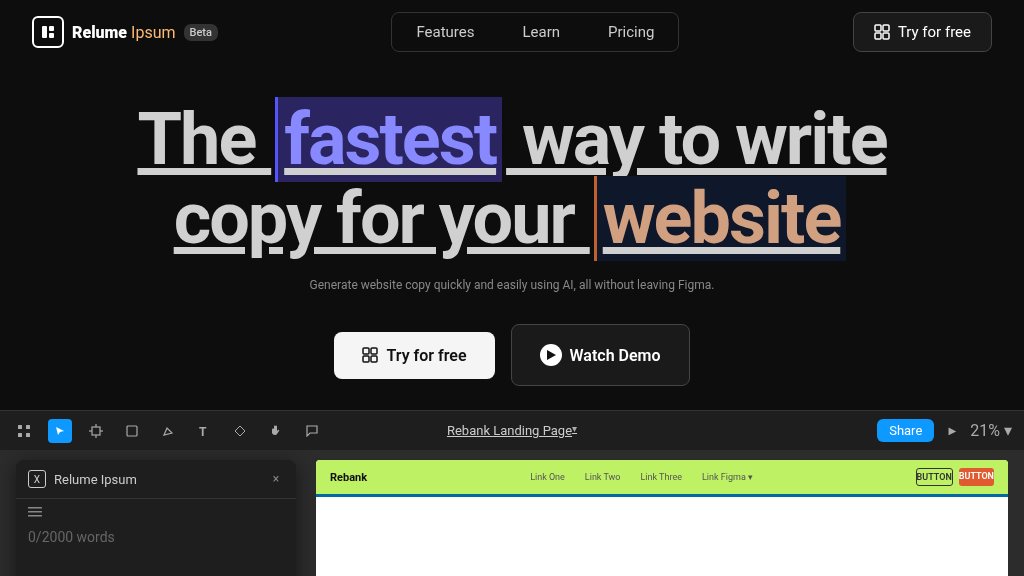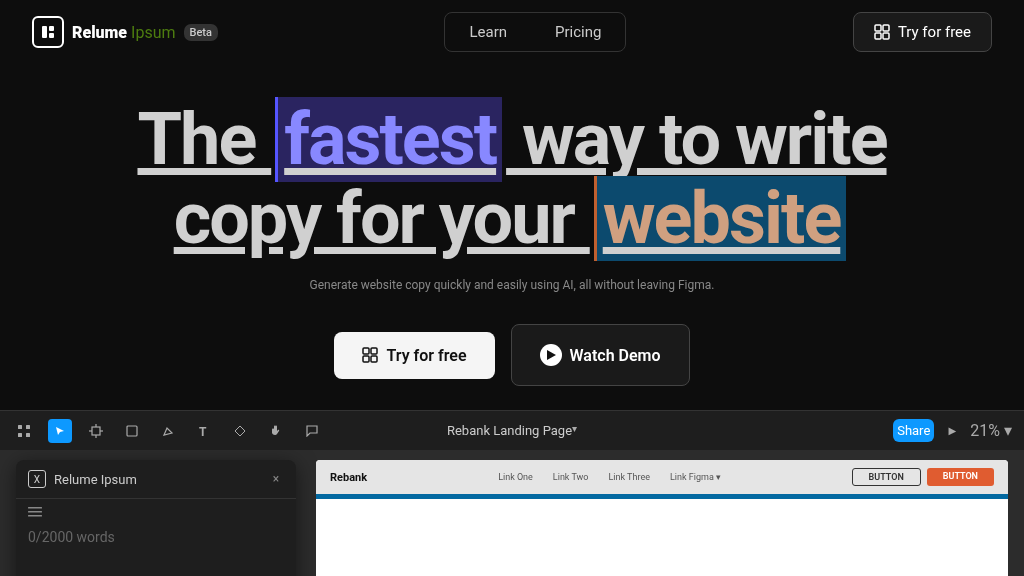--- a/index.html
+++ b/index.html
@@ -44,21 +44,21 @@
     }
 
     .logo-text {
       font-size: 16px;
       font-weight: 600;
       color: #fff;
     }
 
     .logo-text span {
       font-weight: 400;
-      color: #4d7c0f;
+      color: #fdba74;
     }
 
     .beta-badge {
       background: #333;
       color: #ccc;
       font-size: 11px;
       padding: 2px 6px;
       border-radius: 7px;
       font-weight: 500;
     }
@@ -123,21 +123,21 @@
 
     .fastest-highlight {
       background: #2a2460;
       color: #8888ff;
       padding: 0 6px;
       border-left: 3px solid #5555ff;
       margin: 0 4px;
     }
 
     .website-highlight {
-      background: #0c4a6e;
+      background: #0f172a;
       color: #d0a080;
       padding: 0 6px;
       border-left: 3px solid #c06030;
       margin: 0 4px;
     }
 
     .hero-sub {
       font-size: 12px;
       color: #888;
       margin-bottom: 32px;
@@ -228,36 +228,37 @@
       color: #fff;
     }
 
     .figma-title {
       position: absolute;
       left: 50%;
       transform: translateX(-50%);
       font-size: 13px;
       color: #ccc;
       display: flex;
+      text-decoration: underline;
     }
 
     .figma-right {
       position: absolute;
       right: 12px;
       display: flex;
       align-items: center;
       gap: 8px;
     }
 
     .share-btn {
       background: #0d99ff;
       color: #fff;
       border: none;
       border-radius: 6px;
-      padding: 4px 4px;
+      padding: 4px 12px;
       font-size: 13px;
       cursor: pointer;
       font-family: inherit;
     }
 
     .figma-zoom {
       font-size: 16px;
       color: #aaa;
     }
 
@@ -346,22 +347,22 @@
     .figma-webpage {
       background: #fff;
       border-radius: 4px;
       flex: 1;
       overflow: hidden;
       display: flex;
       flex-direction: column;
     }
 
     .webpage-nav {
-      background: #e5e5e5;
-      border-bottom: 5px solid #0369a1;
+      background: #bef264;
+      border-bottom: 3px solid #0369a1;
       padding: 8px 14px;
       display: flex;
       align-items: center;
       justify-content: space-between;
     }
 
     .webpage-brand {
       font-size: 11px;
       font-weight: 700;
       color: #111;
@@ -377,21 +378,21 @@
       color: #555;
     }
 
     .webpage-btn-wrap {
       display: flex;
       gap: 6px;
     }
 
     .webpage-btn {
       font-size: 9px;
-      padding: 3px 16px;
+      padding: 3px 0;
       border-radius: 3px;
       font-weight: 600;
     }
 
     .webpage-btn.outline {
       border: 1px solid #333;
       color: #333;
       background: transparent;
     }
 
@@ -413,20 +414,21 @@
         <rect x="9" y="9" width="5" height="5" rx="1" fill="white"></rect>
       </svg>
     </div>
     <span class="logo-text">
       <b>Relume</b><span> Ipsum</span>
     </span>
     <span class="beta-badge">Beta</span>
   </div>
 
   <div class="nav-links">
+    <button class="nav-link">Features</button>
     <button class="nav-link">Learn</button>
     <button class="nav-link">Pricing</button>
   </div>
 
   <button class="try-free-btn">
     <svg width="16" height="16" viewBox="0 0 16 16" fill="none">
       <rect x="1" y="1" width="6" height="6" rx="1" stroke="white" stroke-width="1.5"></rect>
       <rect x="9" y="1" width="6" height="6" rx="1" stroke="white" stroke-width="1.5"></rect>
       <rect x="1" y="9" width="6" height="6" rx="1" stroke="white" stroke-width="1.5"></rect>
       <rect x="9" y="9" width="6" height="6" rx="1" stroke="white" stroke-width="1.5"></rect>

